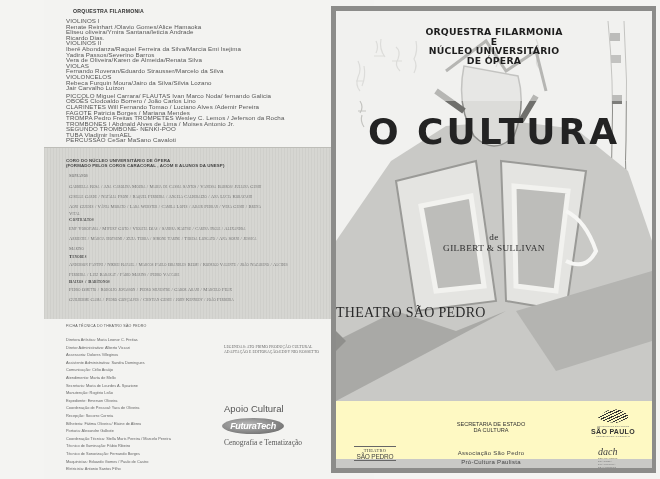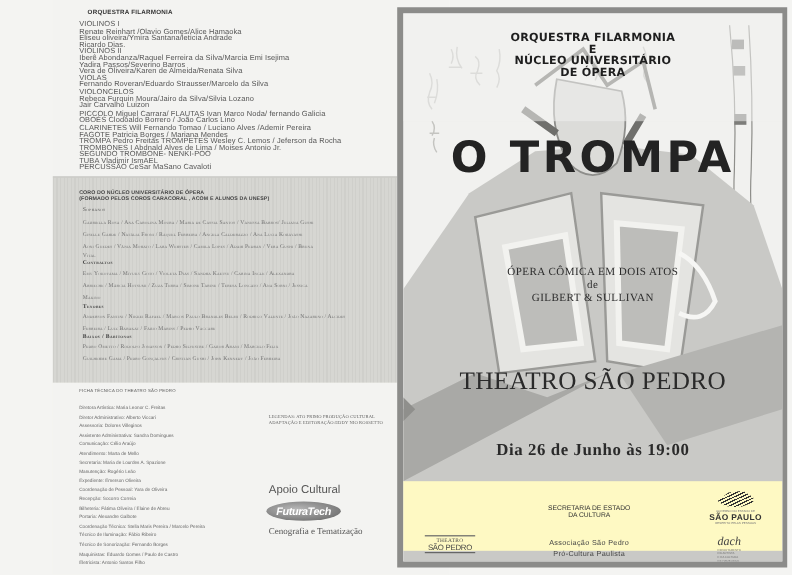--- a/index.html
+++ b/index.html
@@ -41,22 +41,22 @@
             border: 5px solid #8c8c8a; border-right-width: 4px; background: #f1f1ef; overflow: hidden; }
   .poster-art { position: absolute; inset: 0; }
   .poster-inner { position: absolute; left: 0; top: 0; width: 100%; height: 100%; }
 
   .pres { position: absolute; left: 0; width: 100%; text-align: center; font-family: "DejaVu Sans", sans-serif; font-weight: bold;
           font-size: 9.3px; line-height: 9.6px; color: #1e1e1e; letter-spacing: 0.2px; }
   .pres1 { top: 16px; }
   .title { position: absolute; left: 0; top: 101px; width: 100%; text-align: center; font-family: "DejaVu Sans", sans-serif; font-weight: bold;
            font-size: 36px; letter-spacing: 3px; color: #232323; line-height: 40px; }
   .sub { position: absolute; left: 0; width: 100%; text-align: center; font-family: "Liberation Serif", serif; font-size: 9.2px; color: #2b2b2b; letter-spacing: 0.4px; }
-  .theatre { position: absolute; left: 0; top: 294px; width: 100%; text-align: center; font-family: "Liberation Serif", serif;
-             font-size: 21px; color: #2a2a2a; letter-spacing: 0.3px; }
+  .theatre { position: absolute; left: 0; top: 294px; width: 100%; text-align: left; font-family: "Liberation Serif", serif;
+             font-size: 14px; color: #2a2a2a; letter-spacing: 0.3px; }
   .dates { position: absolute; left: 0; width: 100%; text-align: center; font-family: "Liberation Serif", serif; font-weight: bold; font-size: 14px; color: #2a2a2a; letter-spacing: 0.5px; }
 
   .sponsors { position: absolute; left: 0; top: 390px; width: 100%; height: 58px; background: #fef9c3; }
   .sec { position: absolute; left: 110px; top: 20px; width: 90px; text-align: center; font-size: 5.6px; line-height: 6.4px; color: #333; }
   .theatro-logo { position: absolute; left: 18px; top: 45px; width: 42px; text-align: center; color: #444; }
   .theatro-logo .t1 { font-family: "Liberation Serif", serif; font-size: 4.5px; letter-spacing: 0.3px; border-top: 1px solid #666; padding-top: 1px; }
   .theatro-logo .t2 { font-size: 6.5px; letter-spacing: -0.2px; border-bottom: 1px solid #666; }
   .assoc { position: absolute; left: 110px; top: 48px; width: 90px; text-align: center; font-size: 6px; line-height: 9px; color: #444; letter-spacing: 0.3px; }
   .sp-logo { position: absolute; left: 253px; top: 8px; width: 48px; text-align: center; }
   .sp-wave { height: 14px; margin: 0 auto 2px auto; width: 30px;
@@ -198,29 +198,27 @@
   </svg>
 
   <div class="poster-inner">
     <div class="pres pres1">
       <div>ORQUESTRA FILARMONIA</div>
       <div>E</div>
       <div>NÚCLEO UNIVERSITÁRIO</div>
       <div>DE  ÓPERA</div>
     </div>
 
-    <div class="title">O TROMPA</div>
-
-    <div class="sub" style="top:210px">ÓPERA CÔMICA EM DOIS ATOS</div>
+    <div class="title">O CULTURA</div>
+
     <div class="sub" style="top:232px">GILBERT &amp; SULLIVAN</div>
     <div class="sub" style="top:221px">de</div>
 
     <div class="theatre">THEATRO SÃO PEDRO</div>
 
-    <div class="dates" style="top:357px">Dia 26 de Junho às 19:00</div>
 
     <div class="sponsors">
       <div class="sec">
         <div>SECRETARIA DE ESTADO</div>
         <div>DA CULTURA</div>
       </div>
       <div class="sp-logo">
         <div class="sp-wave"></div>
         <div class="sp-small">GOVERNO DO ESTADO DE</div>
         <div class="sp-name">SÃO PAULO</div>

